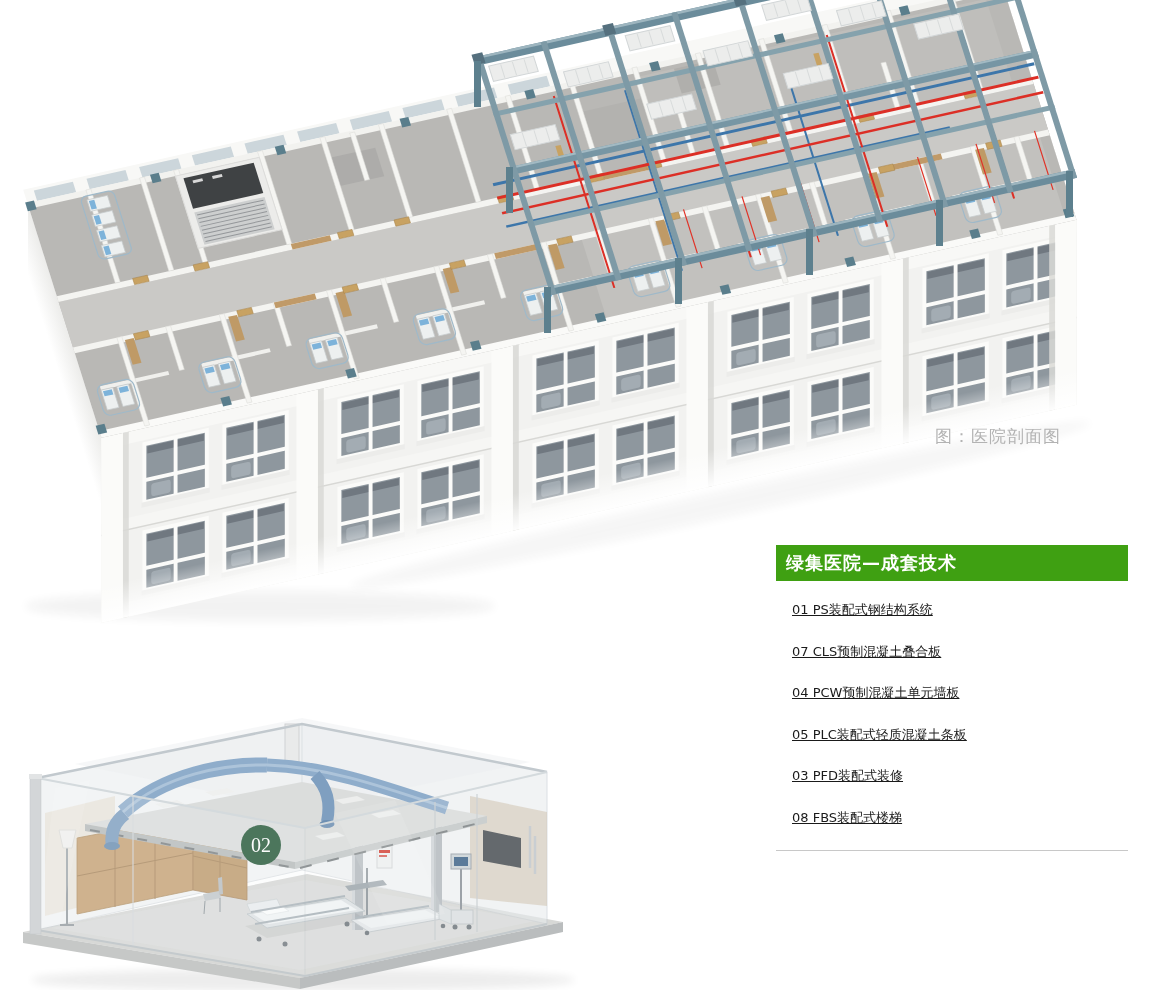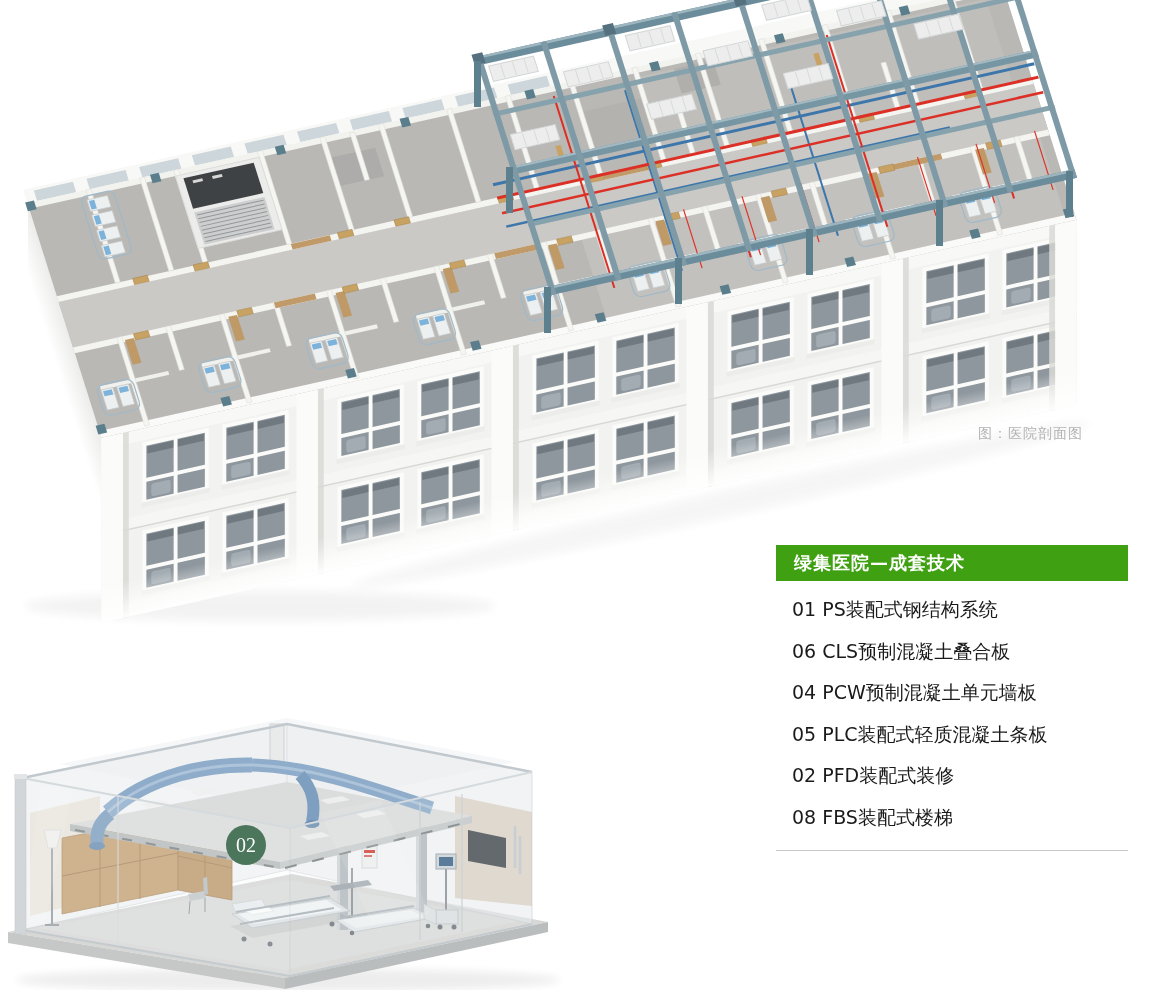--- a/index.html
+++ b/index.html
@@ -1,25 +1,25 @@
 <!DOCTYPE html>
 <html><head>
 <meta charset="utf-8">
 <style>
   html,body{margin:0;padding:0;background:#fff;}
   body{font-family:"DejaVu Sans","Liberation Sans",sans-serif;}
   .stage{position:relative;width:1152px;height:990px;background:#fff;overflow:hidden;}
   .stage svg{display:block;}
   .building-figure{position:absolute;left:0;top:0;width:1110px;height:640px;}
-  .figure-caption{position:absolute;left:935px;top:425px;font-size:14px;letter-spacing:1px;color:#b3b3b3;white-space:nowrap;margin-left:43px;}
-  .room-figure{position:absolute;left:0;top:718px;width:600px;height:272px;}
+  .figure-caption{position:absolute;left:935px;top:425px;font-size:17px;letter-spacing:1px;color:#b3b3b3;white-space:nowrap;}
+  .room-figure{position:absolute;left:15px;top:718px;width:600px;height:272px;}
   .tech-panel{position:absolute;left:776px;top:545px;width:352px;}
-  .tech-title{height:36px;line-height:36px;padding-left:18px;font-size:18px;font-weight:bold;letter-spacing:1px;color:#fff;background:#3fa012;}
+  .tech-title{height:36px;line-height:36px;padding-left:10px;font-size:18px;font-weight:bold;letter-spacing:1px;color:#fff;background:#3fa012;}
   .tech-list{list-style:none;margin:8px 0 0 0;padding:0;}
-  .tech-list li{height:41.5px;line-height:41.5px;padding-left:16px;font-size:19px;color:#1a1a1a;white-space:nowrap;}
+  .tech-list li{height:41.5px;line-height:41.5px;padding-left:16px;font-size:13px;color:#1a1a1a;white-space:nowrap;text-decoration:underline;}
   .tech-divider{margin:12px 0 0 0;border:none;border-top:1px solid #c8c8c8;width:352px;}
 </style>
 </head>
 <body>
 
 <div class="stage">
 
   <figure class="building-figure" style="margin:0">
     <svg width="1110" height="640" viewBox="0 0 1110 640">
       <defs>
@@ -374,24 +374,24 @@
           <rect x="1066" y="171" width="7" height="46"></rect>
       </g>
     </svg>
     <figcaption class="figure-caption">图：医院剖面图</figcaption>
   </figure>
 
   <section class="tech-panel">
     <header class="tech-title" style="background-color: rgb(63, 160, 18); color: rgb(255, 255, 255);">绿集医院—成套技术</header>
     <ul class="tech-list">
       <li>01 PS装配式钢结构系统</li>
-      <li>06 CLS预制混凝土叠合板</li>
+      <li>07 CLS预制混凝土叠合板</li>
       <li>04 PCW预制混凝土单元墙板</li>
       <li>05 PLC装配式轻质混凝土条板</li>
-      <li>02 PFD装配式装修</li>
+      <li>03 PFD装配式装修</li>
       <li>08 FBS装配式楼梯</li>
     </ul>
     <hr class="tech-divider">
   </section>
 
   <figure class="room-figure" style="margin:0">
     <svg width="600" height="272" viewBox="0 0 600 272">
       <defs>
           <filter id="soft2" x="-50%" y="-50%" width="200%" height="200%">
             <feGaussianBlur stdDeviation="4"></feGaussianBlur>

